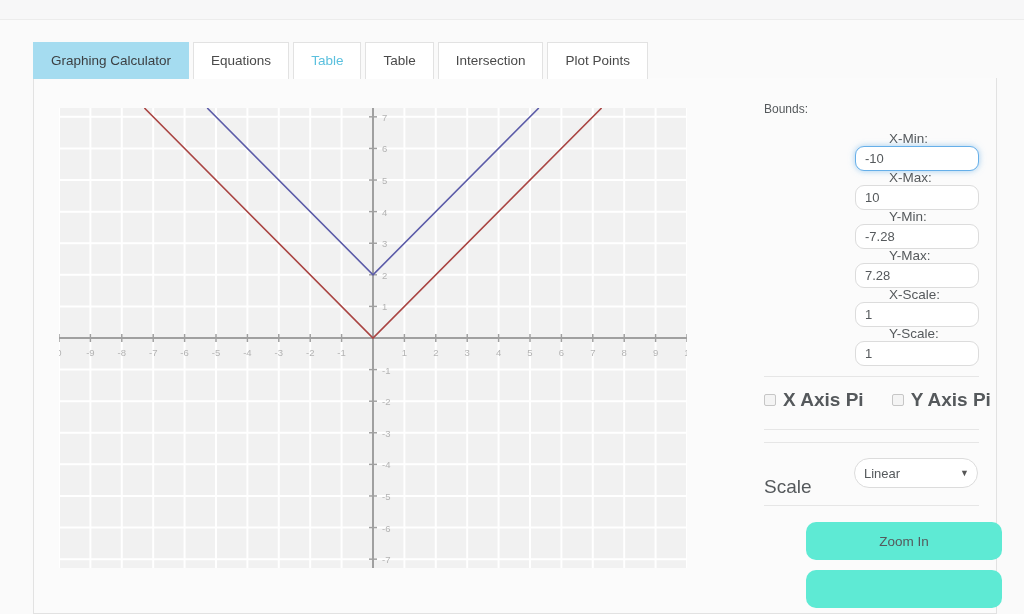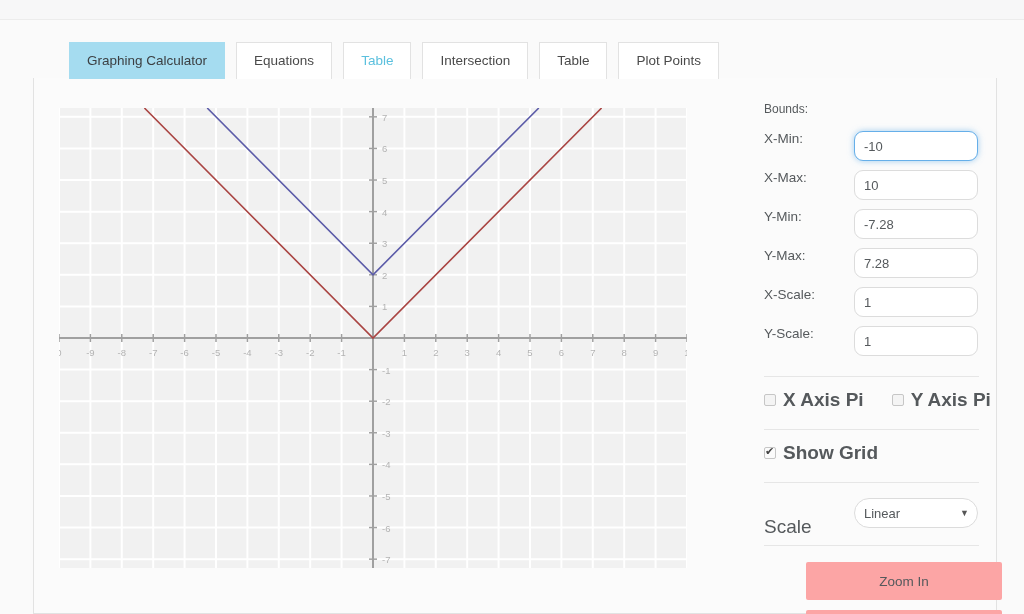--- a/index.html
+++ b/index.html
@@ -18,21 +18,21 @@
   }
 
   .card {
     position: absolute; left: 33px; top: 78px; width: 964px; height: 536px;
     background: #fbfbfb; border: 1px solid #e2e2e2; border-top: none;
   }
 
   
   .tabstrip {
     position: absolute; left: 33px; top: 42px; height: 37px;
-    display: flex; align-items: flex-end; gap: 11px; z-index: 5; margin-left: 36px;
+    display: flex; align-items: flex-end; gap: 4px; z-index: 5;
   }
   .tab {
     height: 37px; padding: 0 17px;
     display: flex; align-items: center; justify-content: center;
     font-size: 13.5px; color: #4a4a4a; white-space: nowrap;
     background: #ffffff; border: 1px solid #e2e2e2; border-bottom: none;
     cursor: pointer; line-height: 1;
   }
   .tab.active { background: #a5dcf0; border-color: #a5dcf0; color: #3c4043; }
   .tab.link { color: #5bc0de; }
@@ -44,21 +44,21 @@
   .plot {
     position: absolute; left: 0; top: 0; width: 628px; height: 460px;
     background: #f1f1f1;
   }
   .plot svg { display: block; }
 
   
   .controls { position: absolute; left: 730px; top: 24px; width: 215px; }
   .bounds-title { font-size: 12px; color: #55595c; margin-bottom: 15px; }
   .field-row {
-    display: flex; align-items: flex-start; height: 38px; margin-bottom: 1px;
+    display: flex; align-items: flex-end; height: 38px; margin-bottom: 1px; flex-direction: column;
   }
   .field-label {
     width: 90px; font-size: 13.5px; color: #55595c;
   }
   .field-input {
     width: 124px; height: 30px; padding: 4px 9px;
     font-size: 13px; color: #55595c; font-family: "Liberation Sans", sans-serif;
     background: #ffffff; border: 1px solid #dcdcdc; border-radius: 9px;
     outline: none;
   }
@@ -90,21 +90,21 @@
     display: flex; align-items: center; padding: 0 9px;
     font-size: 13px; color: #55595c; cursor: pointer;
   }
   .select-caret {
     position: absolute; right: 8px; top: 50%; transform: translateY(-50%);
     font-size: 9px; color: #555; line-height: 1;
   }
 
   .zoom-btn {
     width: 196px; height: 38px; margin-top: 10px;
-    background: #fca5a5; border: none; border-radius: 2px;
+    background: #5eead4; border: none; border-radius: 10px;
     font-size: 13.5px; color: #55595c; font-family: "Liberation Sans", sans-serif;
     display: flex; align-items: center; justify-content: center; cursor: pointer;
     margin-left: 42px;
   }
   .zoom-btn.first { margin-top: 16px; }
 
   .axis-text { font-size: 9.5px; fill: #b3b3b3; font-family: "Liberation Sans", sans-serif; }
 </style>
 </head>
 <body>
@@ -117,24 +117,24 @@
     <div class="tab active">
       <span>Graphing Calculator</span>
     </div>
     <div class="tab">
       <span>Equations</span>
     </div>
     <div class="tab link">
       <span>Table</span>
     </div>
     <div class="tab">
+      <span>Table</span>
+    </div>
+    <div class="tab">
       <span>Intersection</span>
-    </div>
-    <div class="tab">
-      <span>Table</span>
     </div>
     <div class="tab">
       <span>Plot Points</span>
     </div>
   </div>
 
   <div class="card">
 
     <div class="graph-wrap">
       <div class="plot">
@@ -288,26 +288,20 @@
           <span class="check-label">X Axis Pi</span>
         </div>
         <div class="check-item">
           <span class="cbx"></span>
           <span class="check-label">Y Axis Pi</span>
         </div>
       </div>
 
       <div class="divider"></div>
 
-      <div class="check-row">
-        <div class="check-item">
-          <span class="cbx checked"></span>
-          <span class="check-label">Show Grid</span>
-        </div>
-      </div>
 
       <div class="divider"></div>
 
       <div class="scale-row">
         <div class="scale-label">Scale</div>
         <div class="select-box">
           <span>Linear</span>
           <span class="select-caret">▼</span>
         </div>
       </div>

